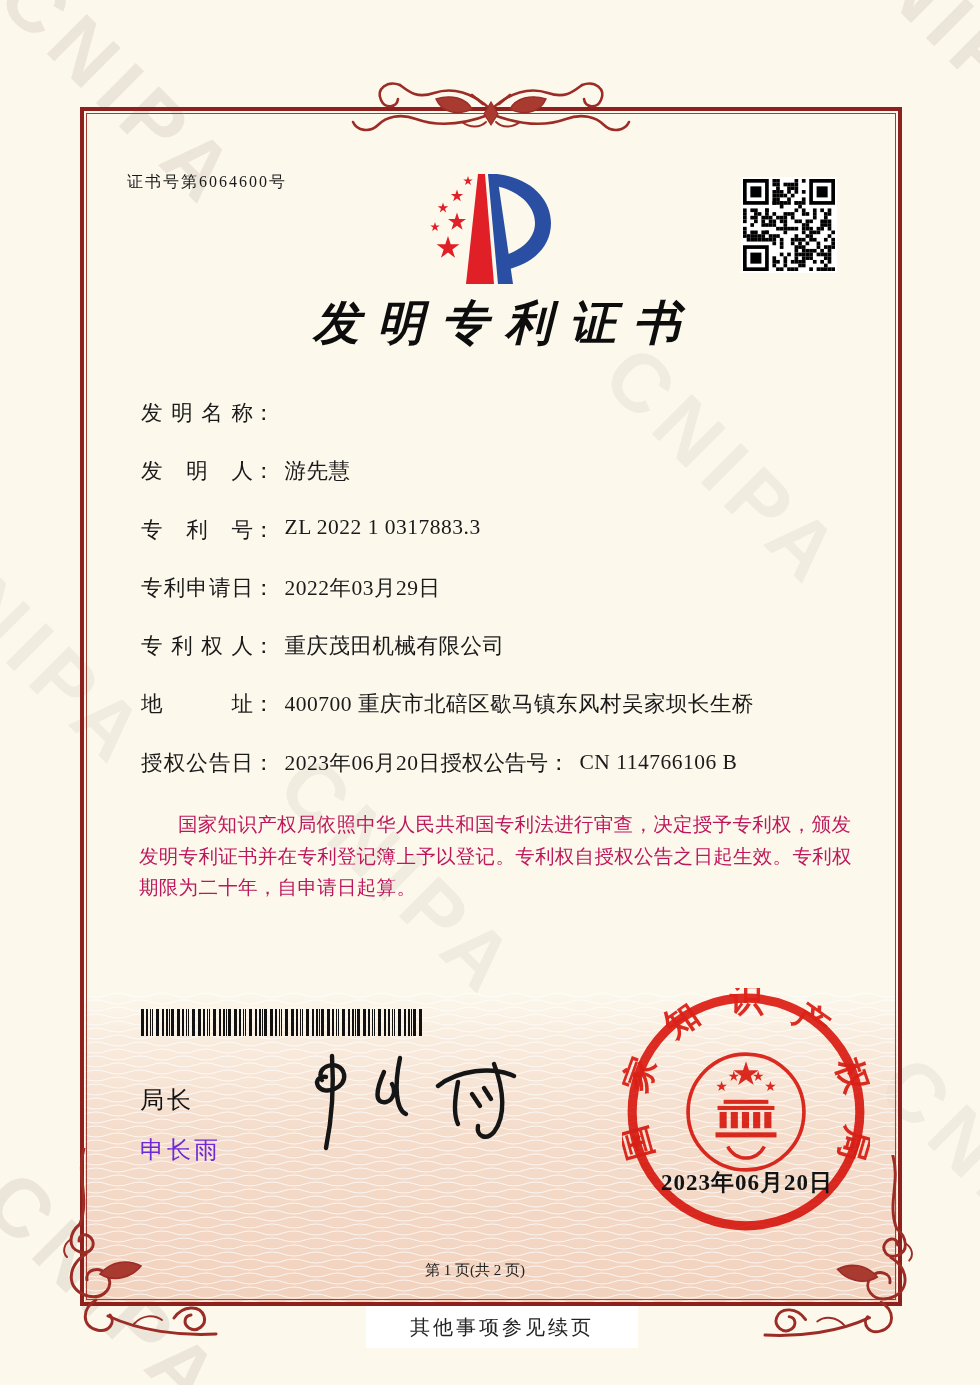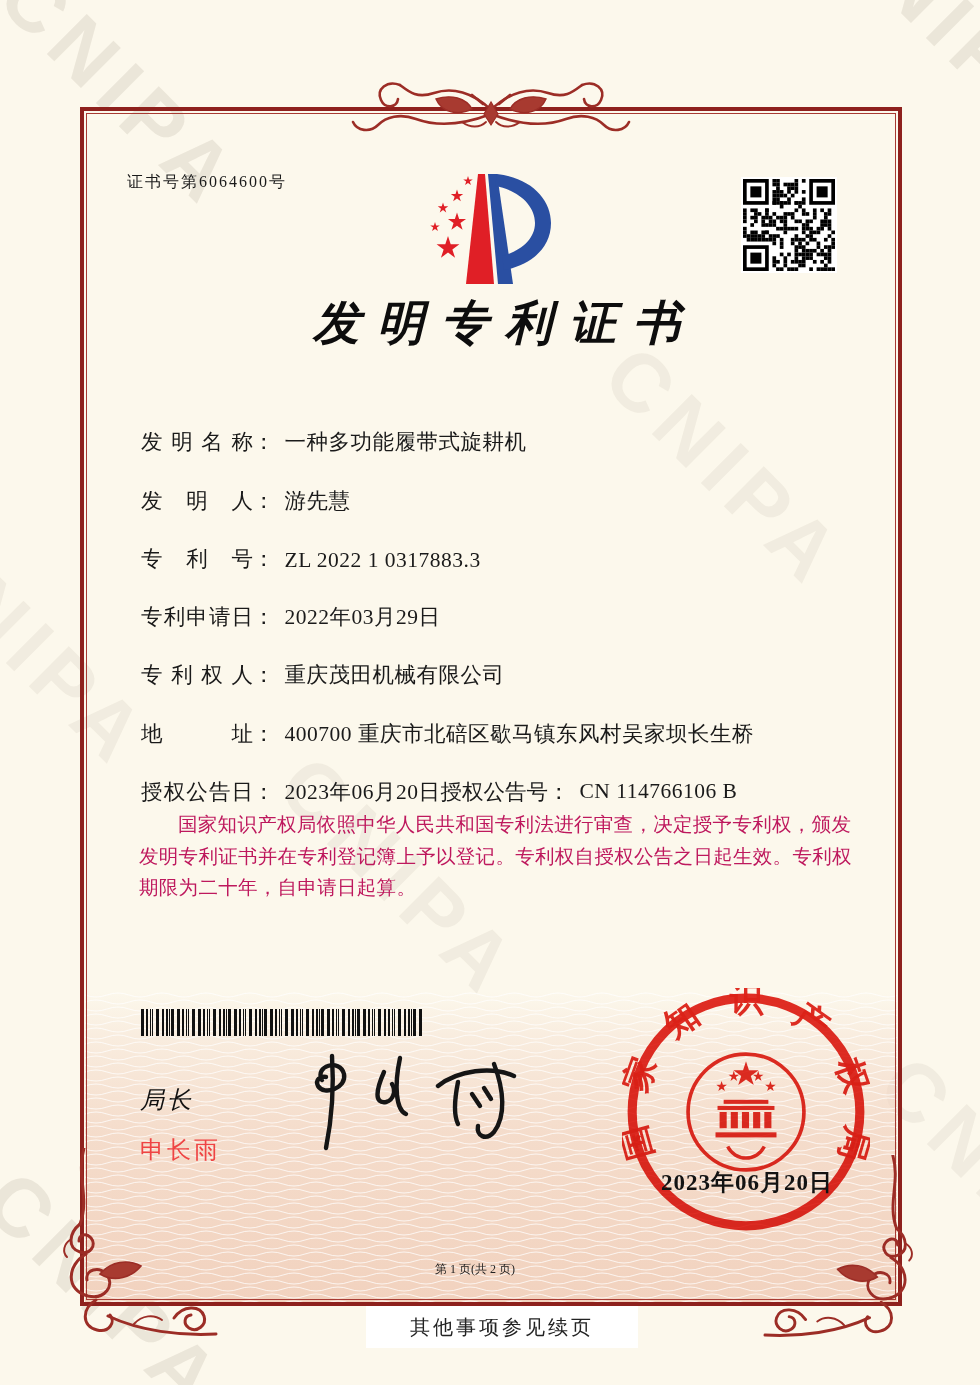--- a/index.html
+++ b/index.html
@@ -26,43 +26,43 @@
 
   .certno{position:absolute;left:127px;top:172px;font-size:16px;letter-spacing:2px;font-family:Liberation Serif, serif;}
 
   .logo{position:absolute;left:424px;top:166px;width:140px;height:128px;}
   .qr{position:absolute;left:741px;top:177px;width:96px;height:96px;background:#fff;padding:2px;box-sizing:border-box;}
 
   .title{position:absolute;left:80px;top:292px;width:822px;text-align:center;
          font-size:47px;font-weight:bold;letter-spacing:17px;padding-left:28px;box-sizing:border-box;color:#0d0d0d;font-style:italic;}
 
   .fields{position:absolute;left:141px;top:398px;width:700px;}
-  .frow{height:58.3px;display:flex;align-items:flex-end;font-size:21.5px;}
+  .frow{height:58.3px;display:flex;align-items:flex-start;font-size:21.5px;}
   .flabel{display:inline-block;width:112px;text-align:justify;text-align-last:justify;}
   .colon{margin-right:10px;}
   .fvalue{letter-spacing:0.5px;}
   .pair2{display:flex;align-items:center;}
 
   .paras{position:absolute;left:139px;top:809px;width:724px;font-size:19.5px;line-height:31.5px;color:#be185d;}
   .paras p{margin:0;text-indent:2em;letter-spacing:0.3px;}
 
   .barcode{position:absolute;left:141px;top:1009px;width:284px;height:27px;}
 
   .director-title{position:absolute;left:140px;top:1084px;font-size:24px;letter-spacing:3px;
-         font-family:"Liberation Sans","DejaVu Sans",sans-serif;color:#111;font-style:italic;}
+         font-family:"Liberation Sans","DejaVu Sans",sans-serif;color:#111;}
   .director-name{position:absolute;left:140px;top:1134px;font-size:24px;letter-spacing:3px;
-         font-family:"Liberation Sans","DejaVu Sans",sans-serif;color:#ef4444;}
+         font-family:"Liberation Sans","DejaVu Sans",sans-serif;color:#6d28d9;}
 
   .signature{position:absolute;left:288px;top:1046px;width:240px;height:112px;}
 
   .seal{position:absolute;left:622px;top:988px;width:248px;height:248px;mix-blend-mode:multiply;}
   .seal-date{position:absolute;left:655px;top:1167px;width:184px;text-align:center;
          font-size:23px;font-weight:600;color:#131313;letter-spacing:1px;}
 
-  .pagenote{position:absolute;left:80px;top:1261px;width:790px;text-align:center;font-size:12px;color:#222;}
+  .pagenote{position:absolute;left:80px;top:1261px;width:790px;text-align:center;font-size:15px;color:#222;}
 
   .contbox{position:absolute;left:366px;top:1306px;width:272px;height:42px;background:#ffffff;
          display:flex;align-items:center;justify-content:center;font-size:20px;letter-spacing:3px;color:#222;}
 
   .ornament-top{position:absolute;left:340px;top:78px;width:302px;height:62px;}
   .flourish-bl{position:absolute;left:56px;top:1148px;width:165px;height:188px;}
   .flourish-br{position:absolute;left:760px;top:1155px;width:160px;height:182px;transform:scaleX(-1);}
 </style>
 </head>
 <body>
@@ -434,21 +434,20 @@
         <rect x="6" y="16" width="1" height="1" fill="#000"></rect>
       </svg>
   </div>
 
   <div class="title">发明专利证书</div>
 
   <div class="fields">
     <div class="frow">
       <span class="flabel">发明名称</span>
         <span class="colon">：</span>
-      <span class="fvalue">一种多功能履带式旋耕机</span>
     </div>
     <div class="frow">
       <span class="flabel">发明人</span>
         <span class="colon">：</span>
       <span class="fvalue">游先慧</span>
     </div>
     <div class="frow">
       <span class="flabel">专利号</span>
         <span class="colon">：</span>
       <span class="fvalue">ZL 2022 1 0317883.3</span>

